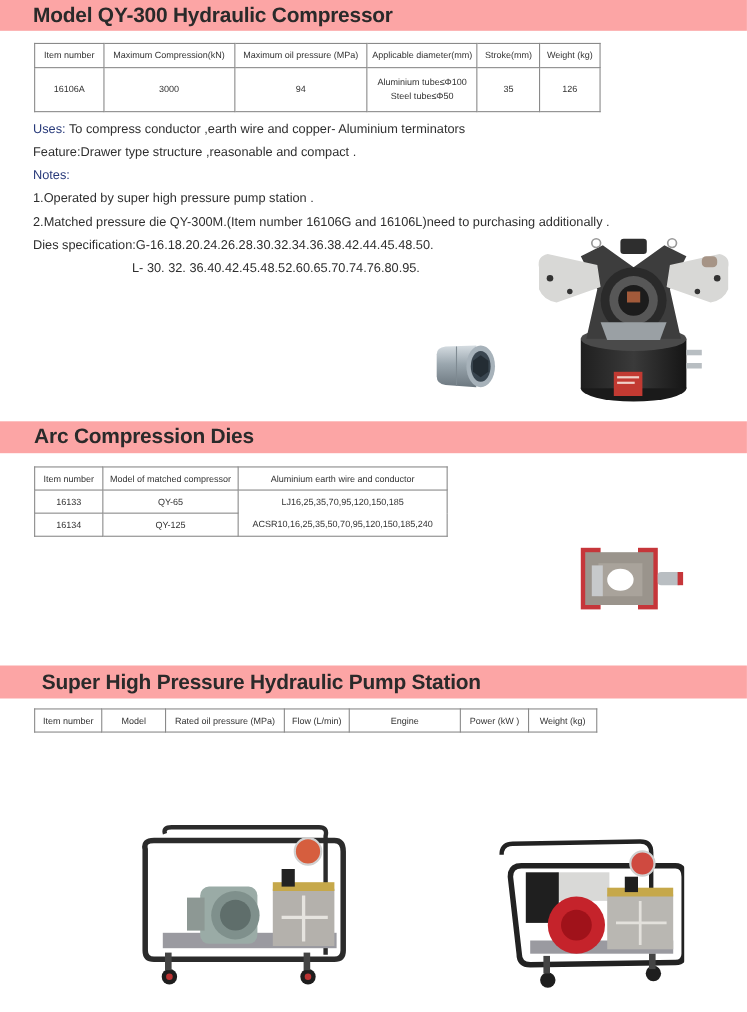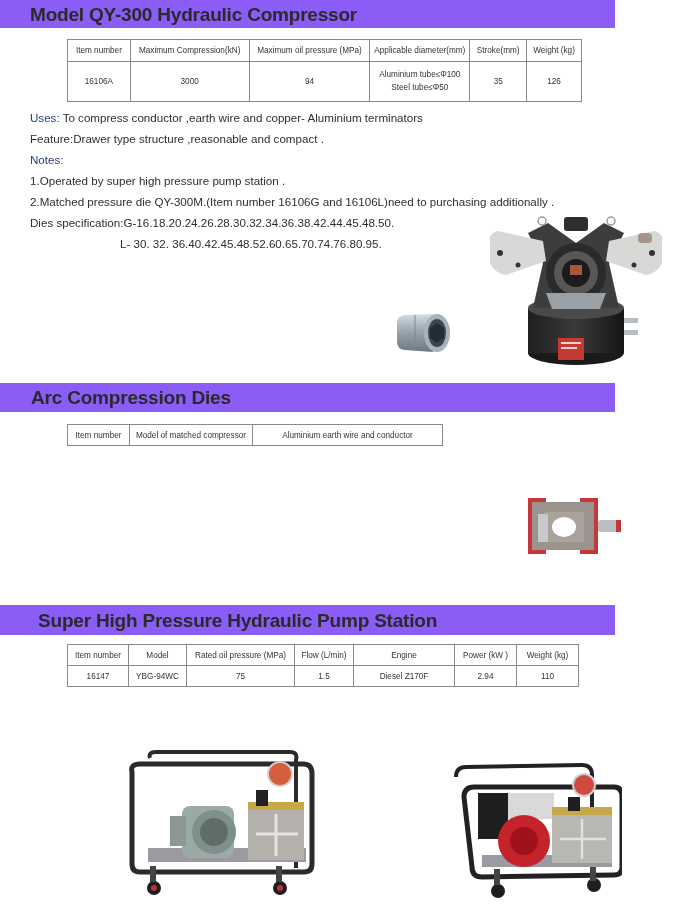--- a/index.html
+++ b/index.html
@@ -1,31 +1,30 @@
 <!DOCTYPE html>
 <html><head>
 <meta charset="utf-8">
 <style>
   * { box-sizing: border-box; margin: 0; padding: 0; }
   html, body { width: 679px; height: 920px; background: #ffffff; overflow: hidden; }
   body { position: relative; font-family: "Liberation Sans", sans-serif; color: #2b2b2b; }
 
   .section-bar {
-    position: absolute; left: 0; width: 615px; background: #8b5cf6;
+    position: absolute; left: 0; width: 679px; background: #fca5a5;
     font-family: "Liberation Sans", sans-serif; font-weight: bold; color: #2a2a2a;
     letter-spacing: -0.2px;
   }
   .bar1 { top: 0; height: 28px; font-size: 19px; padding: 4px 0 0 30px; }
   .bar2 { top: 383px; height: 29px; font-size: 19px; padding: 4px 0 0 31px; }
   .bar3 { top: 605px; height: 30px; font-size: 19px; padding: 5px 0 0 38px; }
 
   table.spec {
     position: absolute; border-collapse: collapse; font-size: 8.2px; color: #333;
     font-family: "Liberation Sans", sans-serif;
-    margin-left: 36px;
   }
   table.spec td, table.spec th {
     border: 1px solid #8a8a8a; text-align: center; font-weight: normal; padding: 0 2px;
     white-space: nowrap;
   }
   #t1 { left: 31px; top: 39px; width: 515px; }
   #t1 th { height: 22px; }
   #t1 td { height: 40px; }
   #t1 .dia-line { display: block; line-height: 10px; margin: 3px 0; }
 
@@ -138,20 +137,30 @@
   <span>Arc Compression Dies</span>
 </div>
 
 <table class="spec" id="t2">
   <tbody>
       <tr>
     <th style="width:62px">Item number</th>
     <th style="width:123px">Model of matched compressor</th>
     <th>Aluminium earth wire and conductor</th>
   </tr>
+  <tr>
+    <td>16133</td>
+    <td>QY-65</td>
+    <td style="border-bottom:none">LJ16,25,35,70,95,120,150,185</td>
+  </tr>
+  <tr>
+    <td>16134</td>
+    <td>QY-125</td>
+    <td style="border-top:none">ACSR10,16,25,35,50,70,95,120,150,185,240</td>
+  </tr>
 </tbody>
   </table>
 
 <svg class="img" style="left:522px; top:494px" width="104" height="64" viewBox="0 0 104 64">
   <rect x="6" y="4" width="18" height="56" fill="#c6363a"></rect>
   <rect x="58" y="4" width="18" height="56" fill="#c6363a"></rect>
   <rect x="10" y="8" width="62" height="48" fill="#9a948c"></rect>
   <rect x="22" y="18" width="40" height="30" fill="#a9a39b"></rect>
   <ellipse cx="42" cy="33" rx="12" ry="10" fill="#ffffff"></ellipse>
   <rect x="16" y="20" width="10" height="28" fill="#c7c9cb"></rect>
@@ -166,29 +175,20 @@
 <table class="spec" id="t3">
   <tbody>
       <tr>
     <th style="width:61px">Item number</th>
     <th style="width:58px">Model</th>
     <th style="width:108px">Rated oil pressure (MPa)</th>
     <th style="width:59px">Flow (L/min)</th>
     <th style="width:101px">Engine</th>
     <th style="width:62px">Power (kW )</th>
     <th>Weight (kg)</th>
-  </tr>
-  <tr>
-    <td>16147</td>
-    <td>YBG-94WC</td>
-    <td>75</td>
-    <td>1.5</td>
-    <td>Diesel Z170F</td>
-    <td>2.94</td>
-    <td>110</td>
   </tr>
 </tbody>
   </table>
 
 <svg class="img" style="left:118px; top:748px" width="200" height="156" viewBox="0 0 200 156">
   <path d="M32 10 Q30 4 38 4 L172 4 Q180 4 178 12 L178 120" fill="none" stroke="#2b2b2b" stroke-width="4"></path>
   <path d="M14 24 Q12 16 22 16 L186 16 Q194 16 194 26 L194 116 Q194 124 186 124 L22 124 Q14 124 14 116 Z" fill="none" stroke="#2b2b2b" stroke-width="5"></path>
   <rect x="30" y="100" width="158" height="14" fill="#9a9aa0"></rect>
   <rect x="64" y="58" width="52" height="52" rx="8" fill="#9aaba6"></rect>
   <circle cx="96" cy="84" r="22" fill="#7f908c"></circle>

